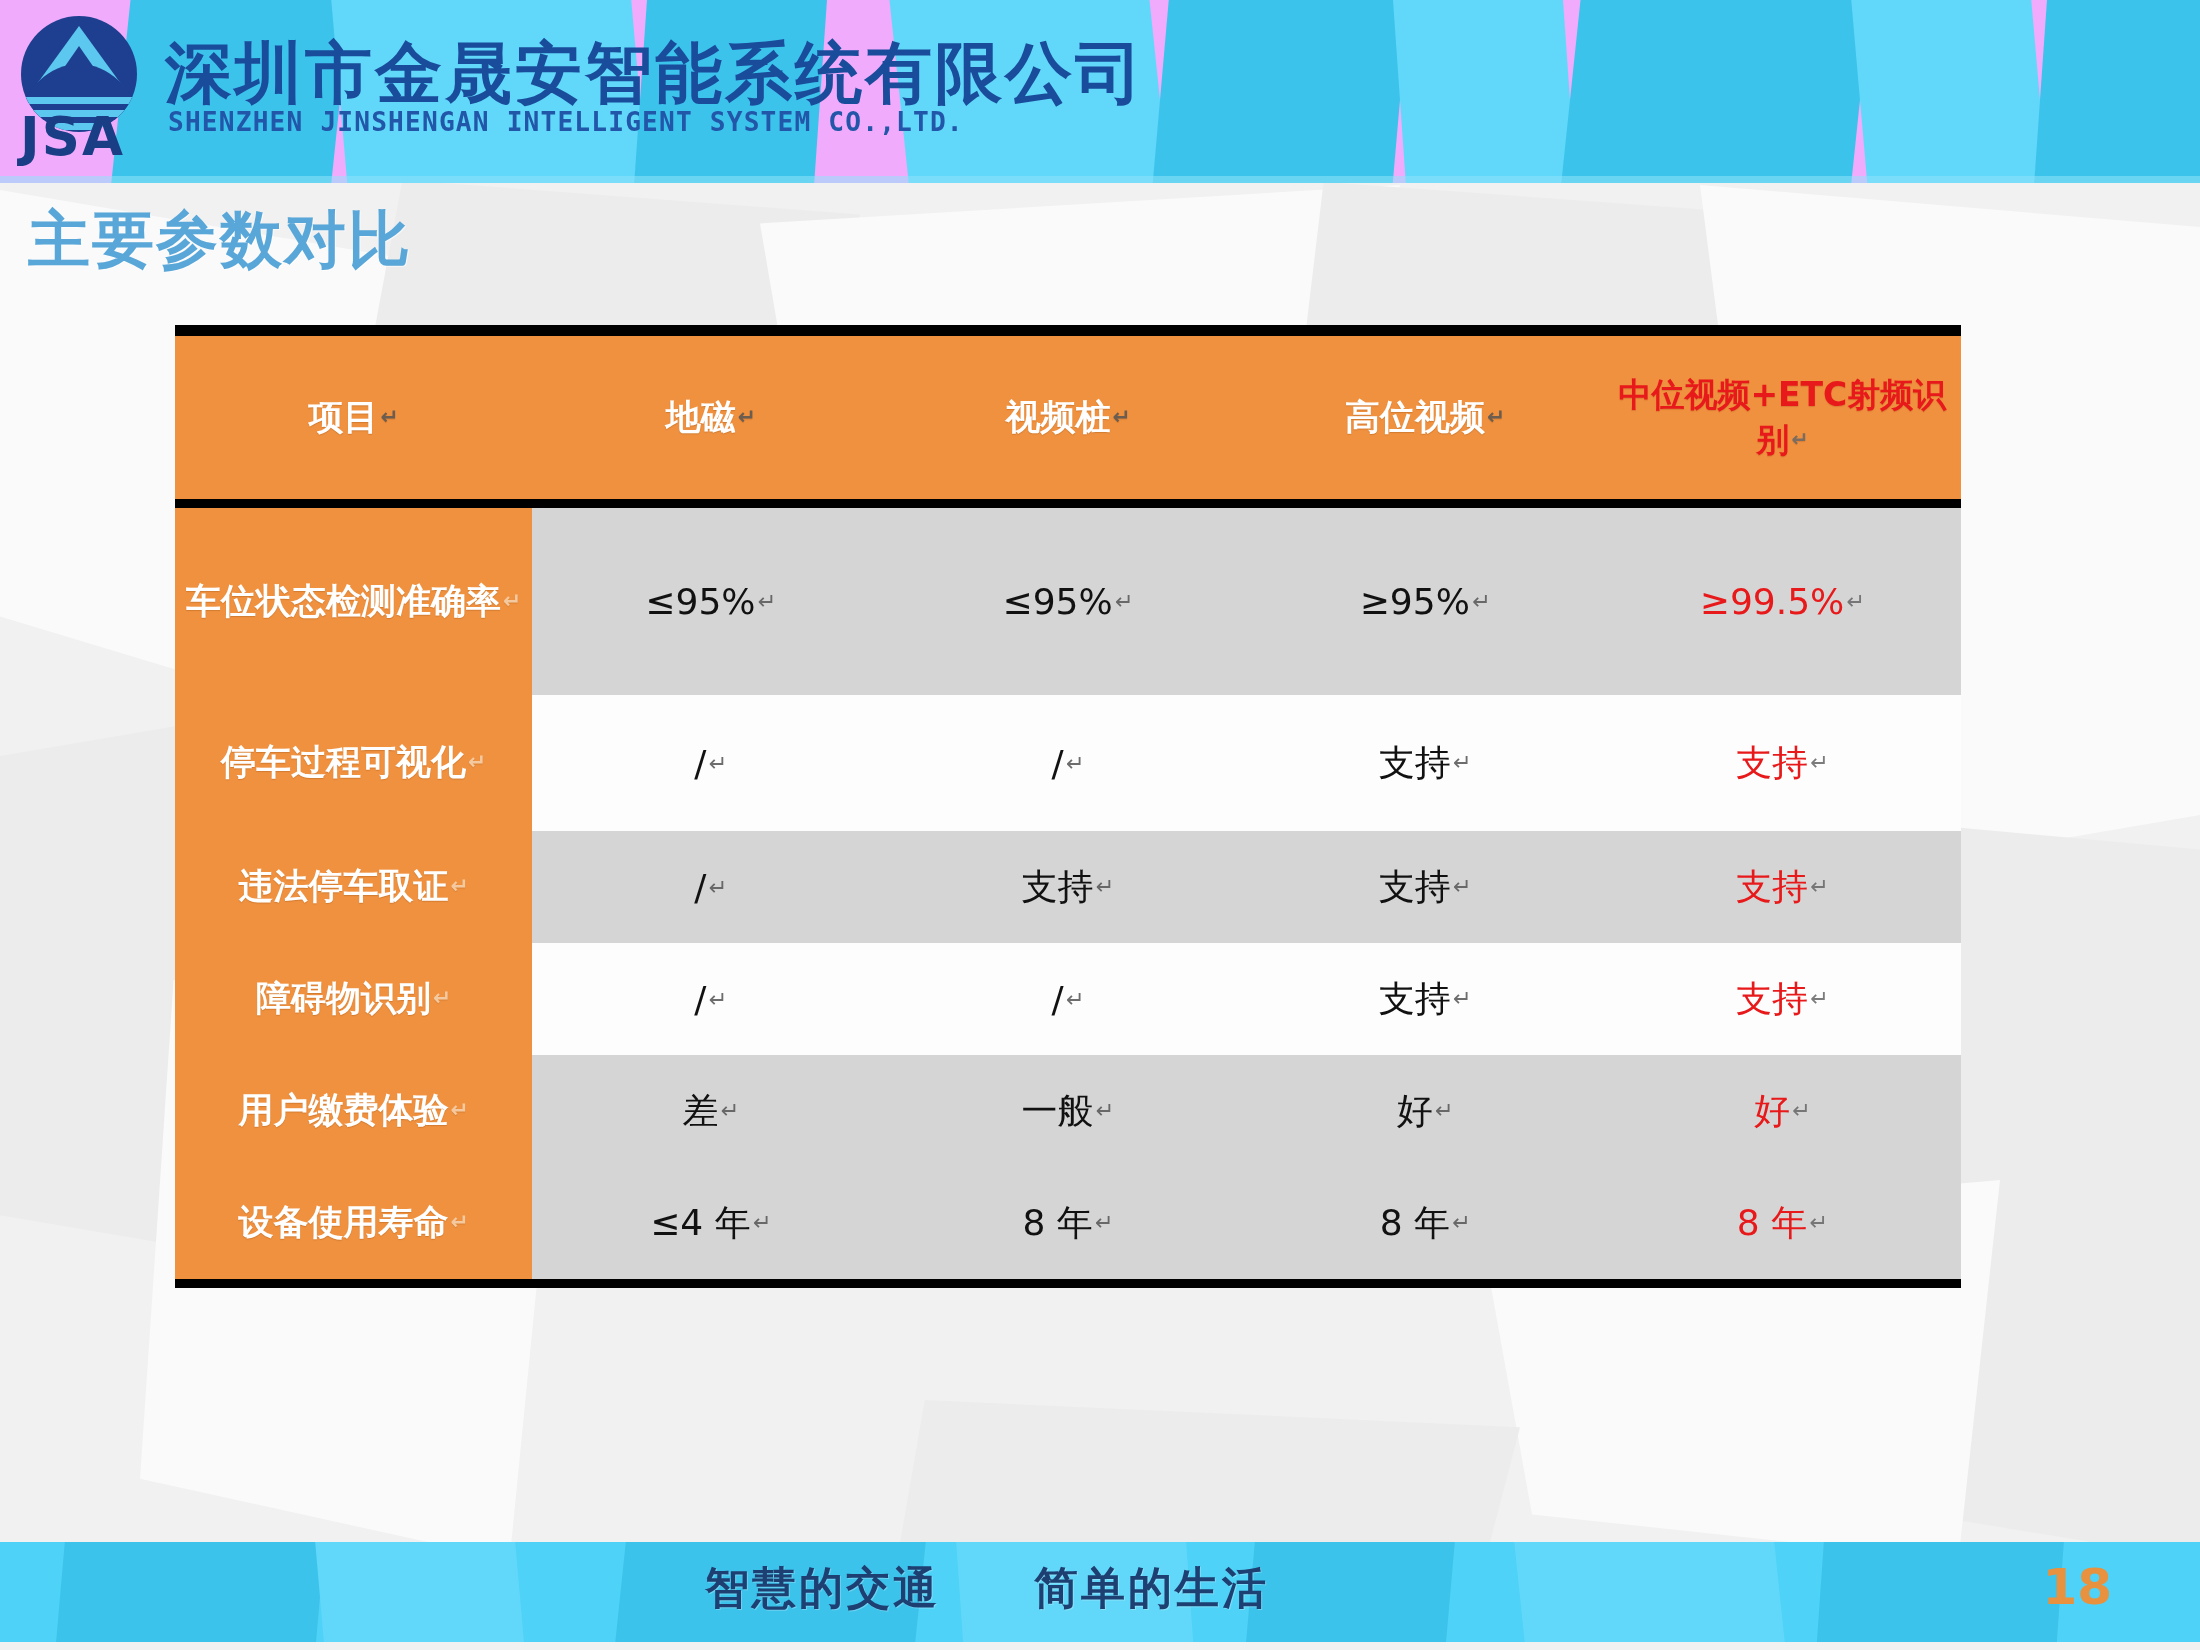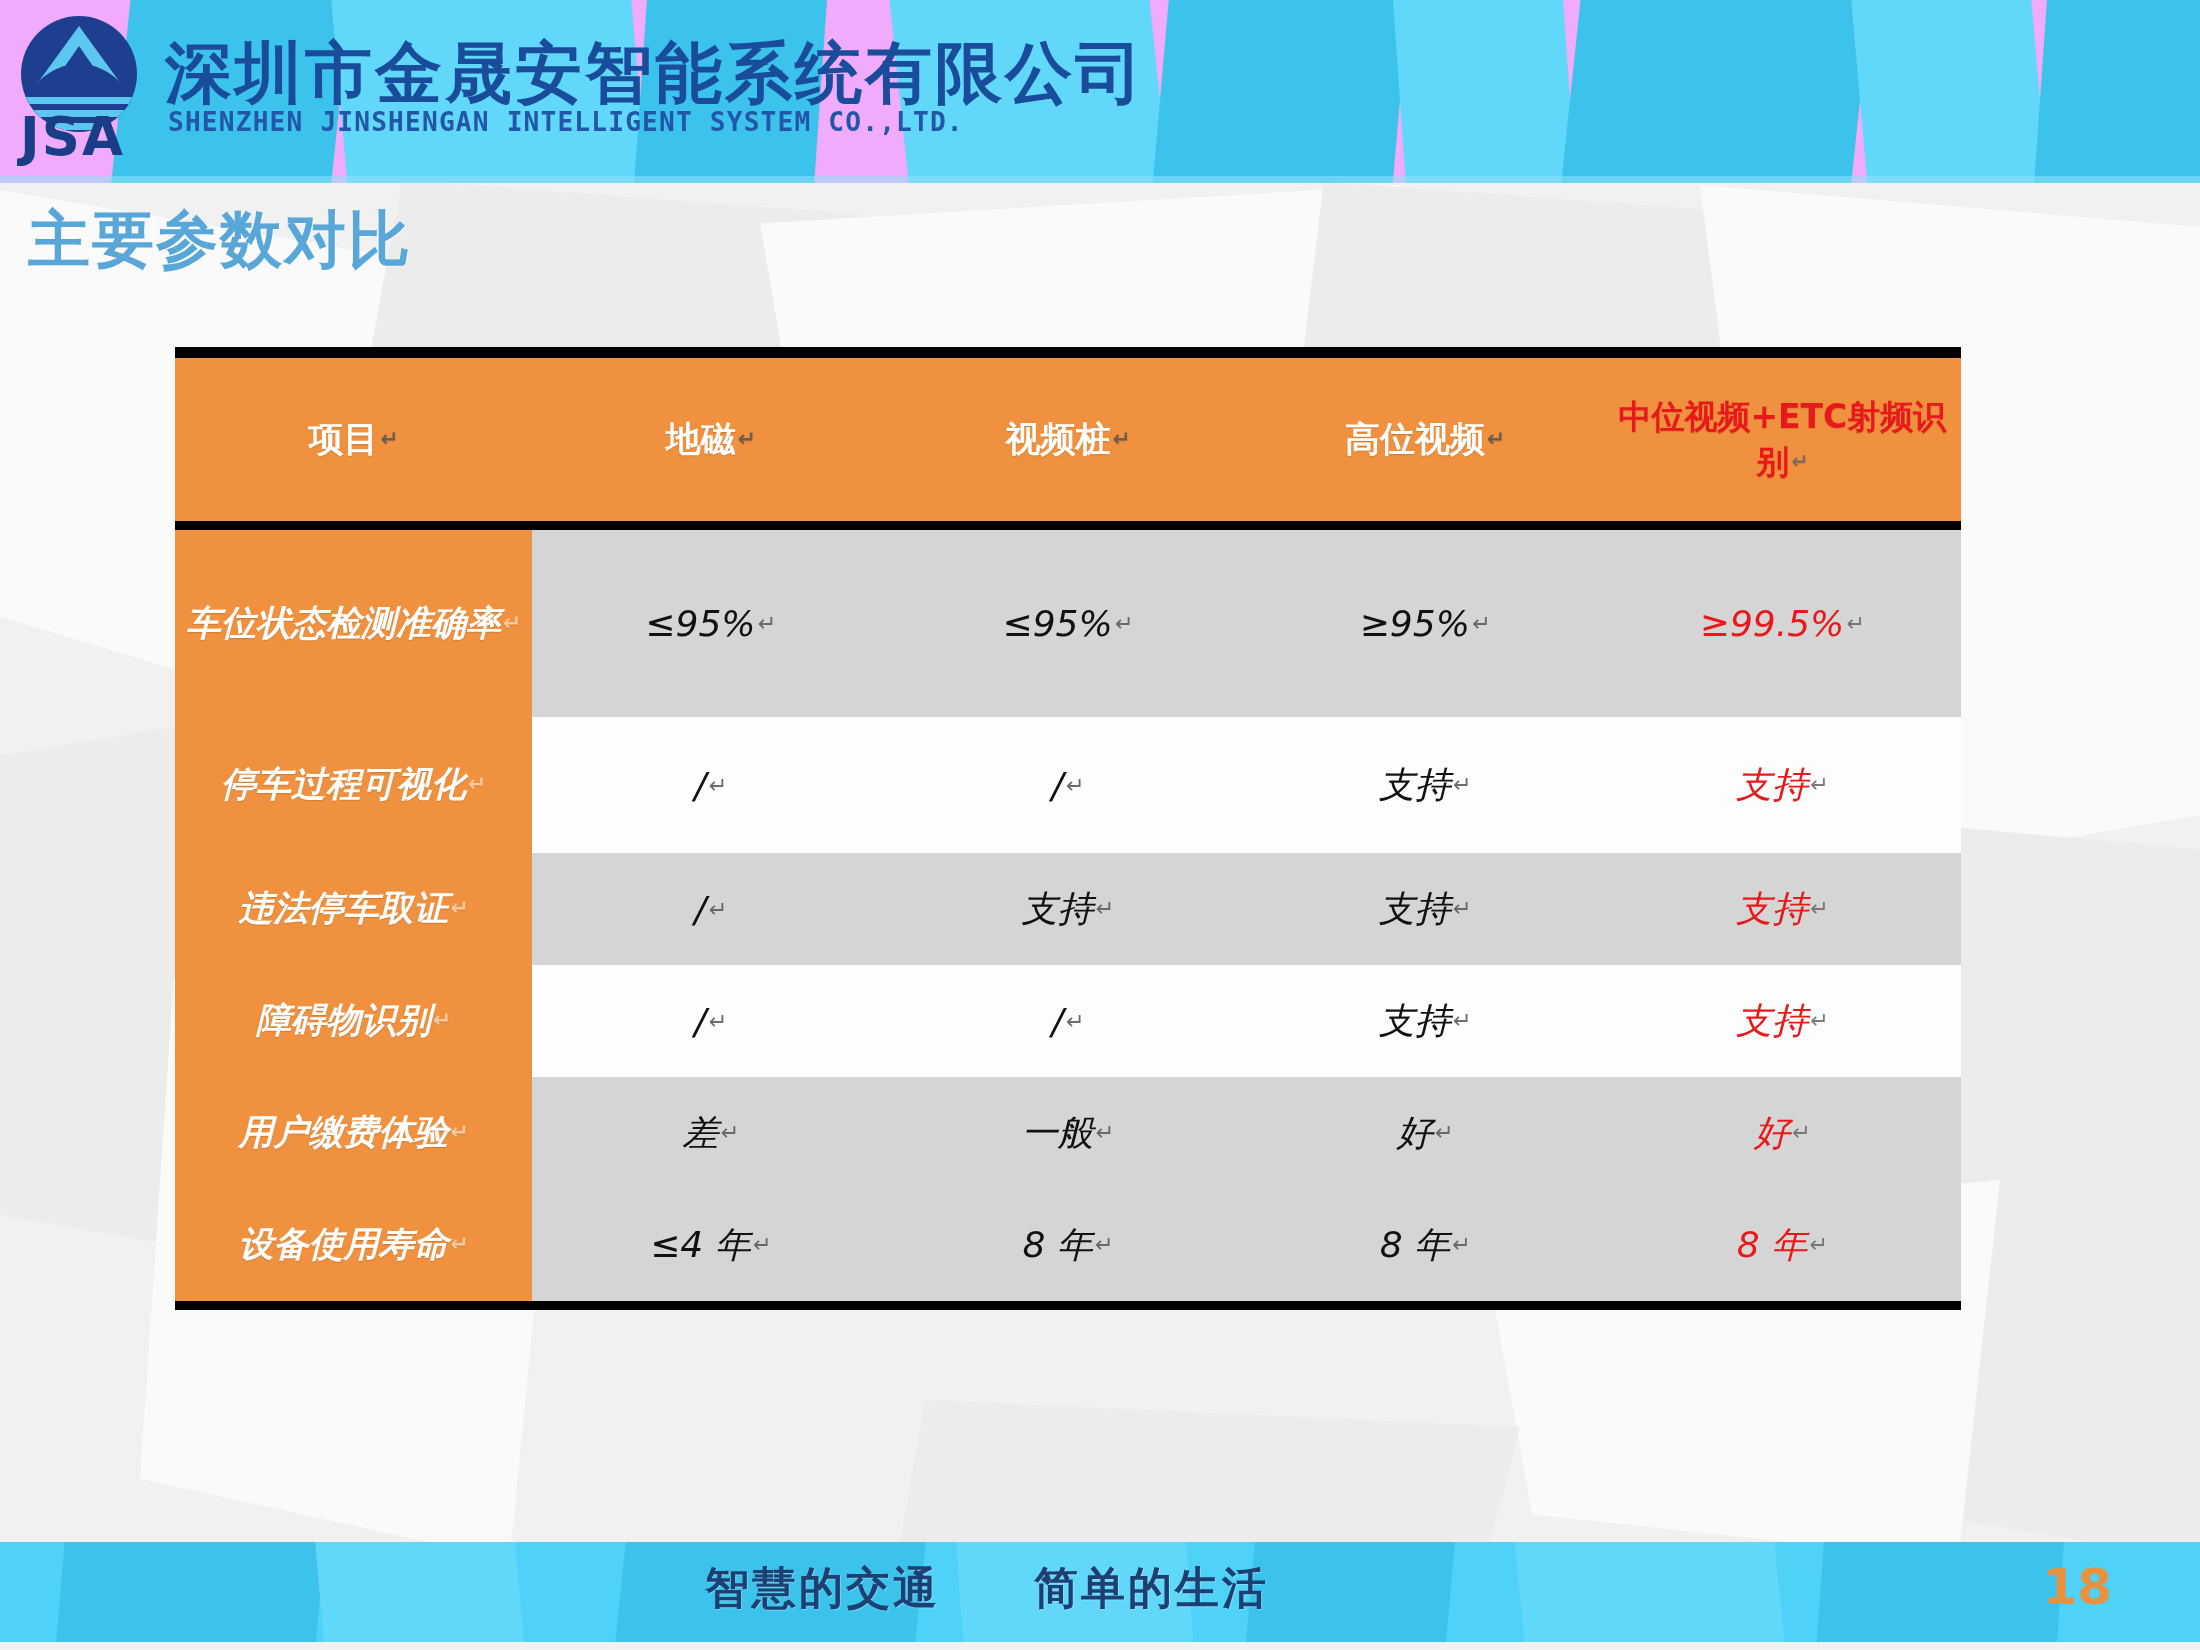--- a/index.html
+++ b/index.html
@@ -102,21 +102,21 @@
     font-weight: 700;
     color: #59A7D8;
     letter-spacing: 2px;
     text-shadow: 1px 1px 0 rgba(255,255,255,.6);
   }
 
   
   .table-wrap {
     position: absolute;
     left: 175px;
-    top: 347px;
+    top: 325px;
     width: 1786px;
   }
   table.cmp {
     border-collapse: collapse;
     width: 100%;
     table-layout: fixed;
     font-family: "DejaVu Sans", sans-serif;
   }
   table.cmp col.c-label { width: 357px; }
   table.cmp col.c-data  { width: 357px; }
@@ -150,21 +150,20 @@
     background: #000000;
   }
 
   table.cmp tbody td {
     font-size: 36px;
     text-align: center;
     vertical-align: middle;
     color: #111111;
     padding: 6px 8px;
     border: none;
-    font-style: italic;
   }
   table.cmp tbody td.rowlabel {
     background: #F0913F;
     color: #FFFFFF;
     font-weight: 700;
     font-size: 35px;
     line-height: 1.35;
     text-shadow: 0 1px 1px rgba(120,60,0,.25);
   }
   table.cmp tbody tr.shade td.val { background: #D5D5D5; }

